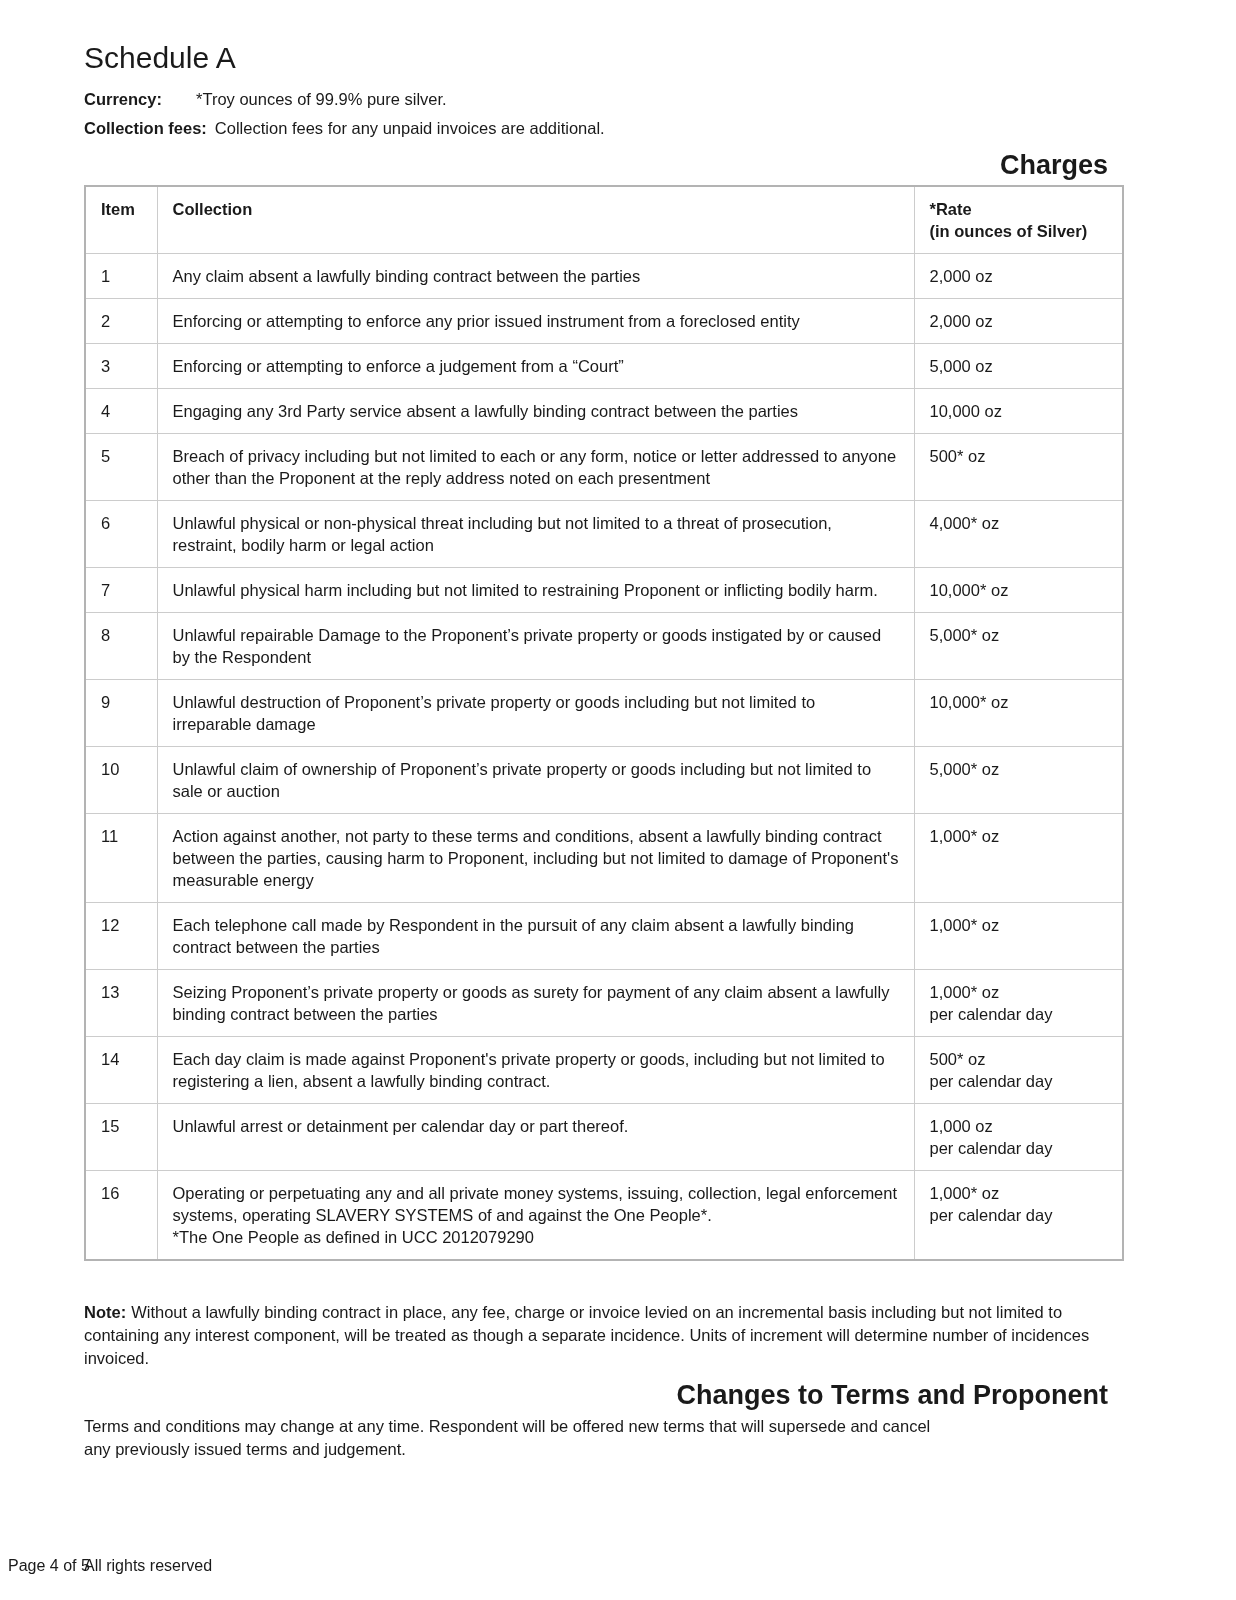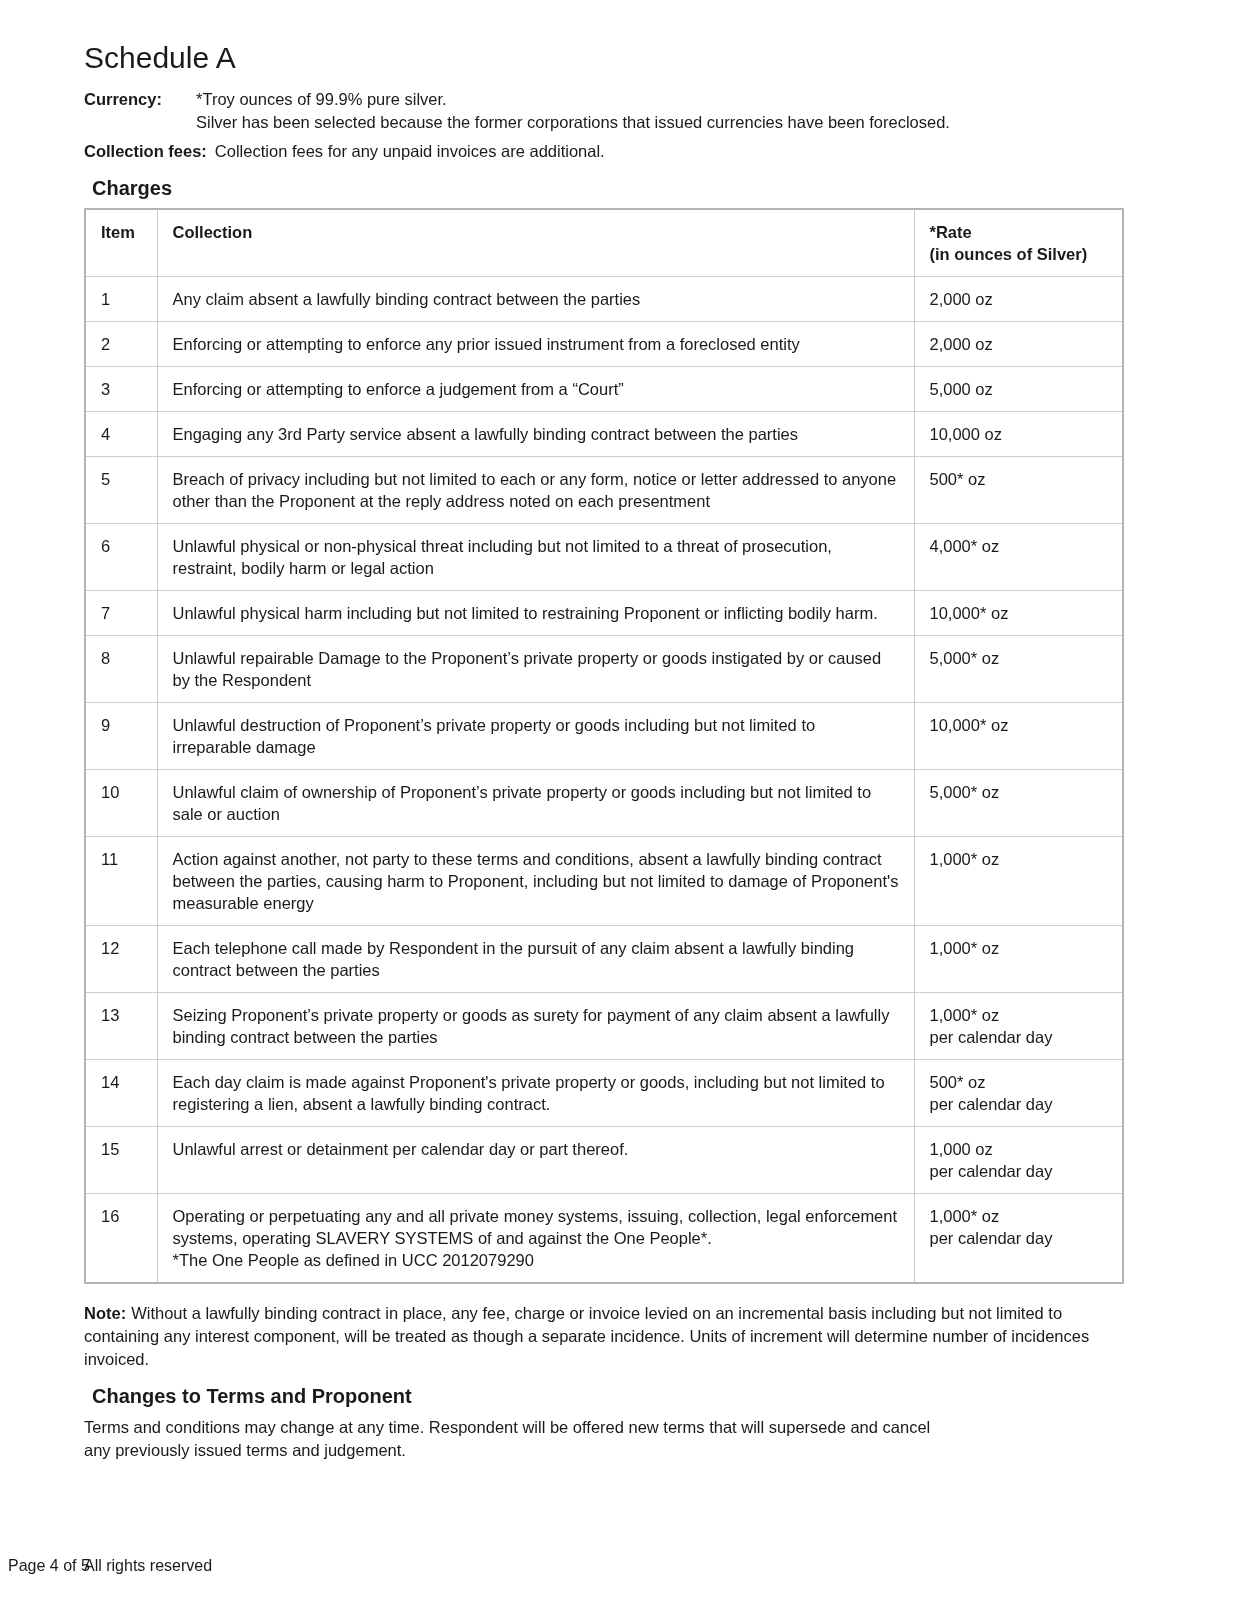--- a/index.html
+++ b/index.html
@@ -20,22 +20,22 @@
     font-size: 30px; line-height: 32px; font-weight: normal;
     letter-spacing: 0;
   }
   .body-text { font-size: 16.5px; line-height: 23px; }
   .kv { display: flex; margin-top: 4px; }
   .kv-label { width: 112px; font-weight: bold; flex: 0 0 112px; }
   .kv-value { flex: 1; }
   .fees { margin-top: 6px; }
   .fees strong { margin-right: 8px; }
   h2.section-heading {
-    margin: 14px 8px 9px;
-    font-size: 20px; line-height: 22px; font-weight: bold;
+    margin: 14px 16px 9px;
+    font-size: 27px; line-height: 22px; font-weight: bold; text-align: right;
   }
   table.charges-table {
     width: 100%;
     border-collapse: collapse;
     table-layout: fixed;
   }
   table.charges-table, .charges-table th, .charges-table td {
     border: 1px solid #cccccc;
   }
   table.charges-table { border: 2px solid #b3b3b3; padding-left: 31px; }
@@ -44,21 +44,21 @@
     text-align: left;
     padding: 11px 15px;
     font-size: 16.5px;
     line-height: 22px;
     font-weight: normal;
   }
   .charges-table th { font-weight: bold; }
   .col-item { width: 72px; }
   .col-rate { width: 209px; }
   .prewrap { white-space: pre-line; }
-  .note { margin-top: 18px; }
+  .note { margin-top: 40px; }
   .note strong { margin-right: 5px; }
   .changes-text { margin-top: 8px; }
   .footer {
     position: absolute;
     left: 0; right: 0;
     top: 1514px;
     font-size: 16px; line-height: 20px;
   }
   .footer-left { position: absolute; left: 84px; top: 0; }
   .footer-center { position: absolute; left: 8px; right: 0; top: 0; }
@@ -67,21 +67,20 @@
 <body>
 
 <div class="page">
 
   <h1 class="doc-title">Schedule A</h1>
 
   <div class="kv body-text">
     <div class="kv-label">Currency:</div>
     <div class="kv-value">
       <div>*Troy ounces of 99.9% pure silver.</div>
-      <div>Silver has been selected because the former corporations that issued currencies have been foreclosed.</div>
     </div>
   </div>
 
   <p class="fees body-text"><strong>Collection fees:</strong><span>Collection fees for any unpaid invoices are additional.</span></p>
 
   <h2 class="section-heading">Charges</h2>
 
   <table class="charges-table">
     <thead>
       <tr>

